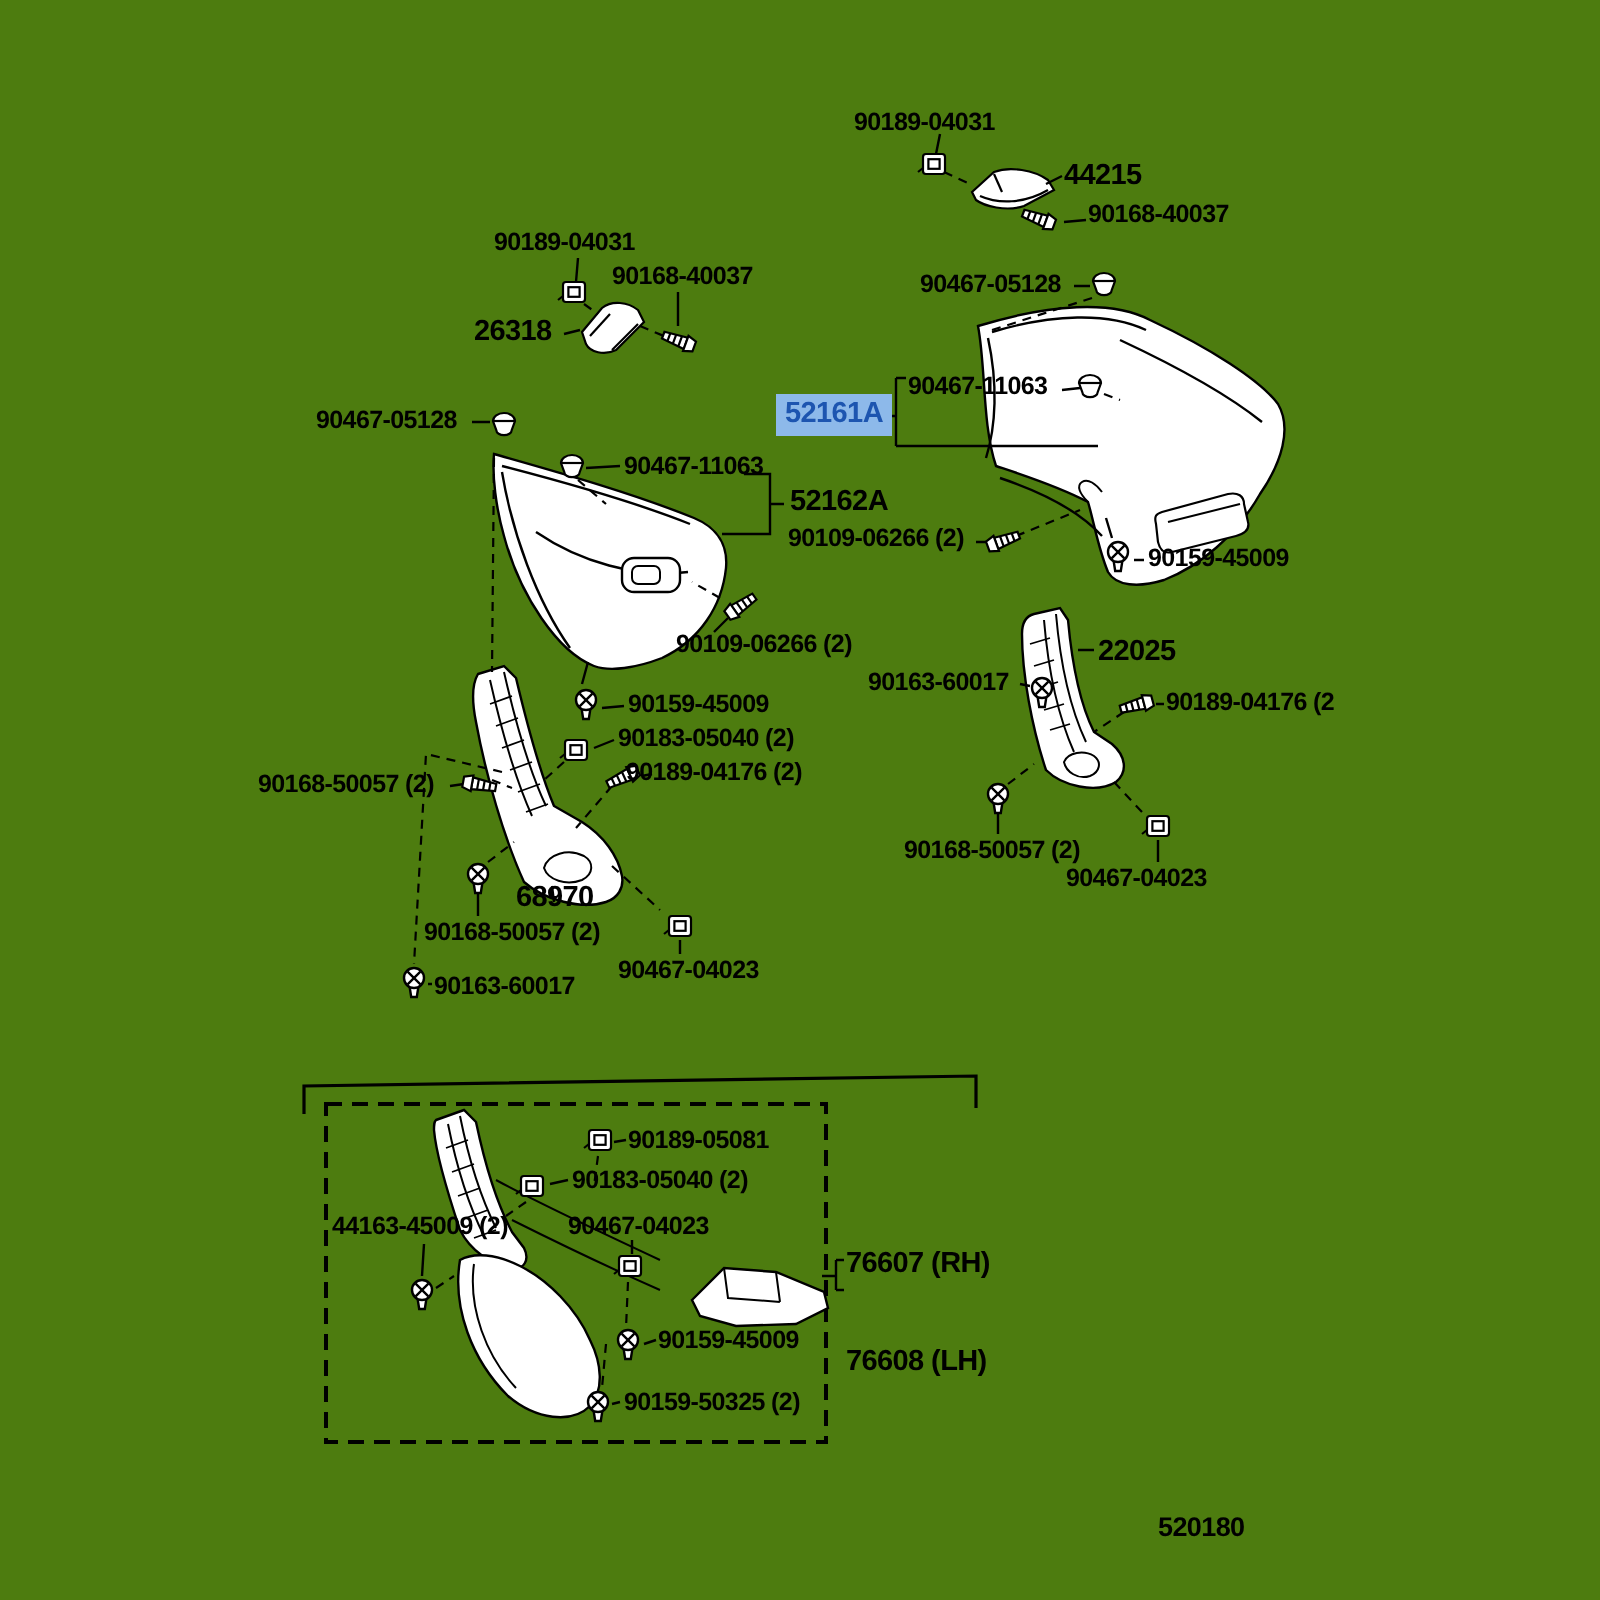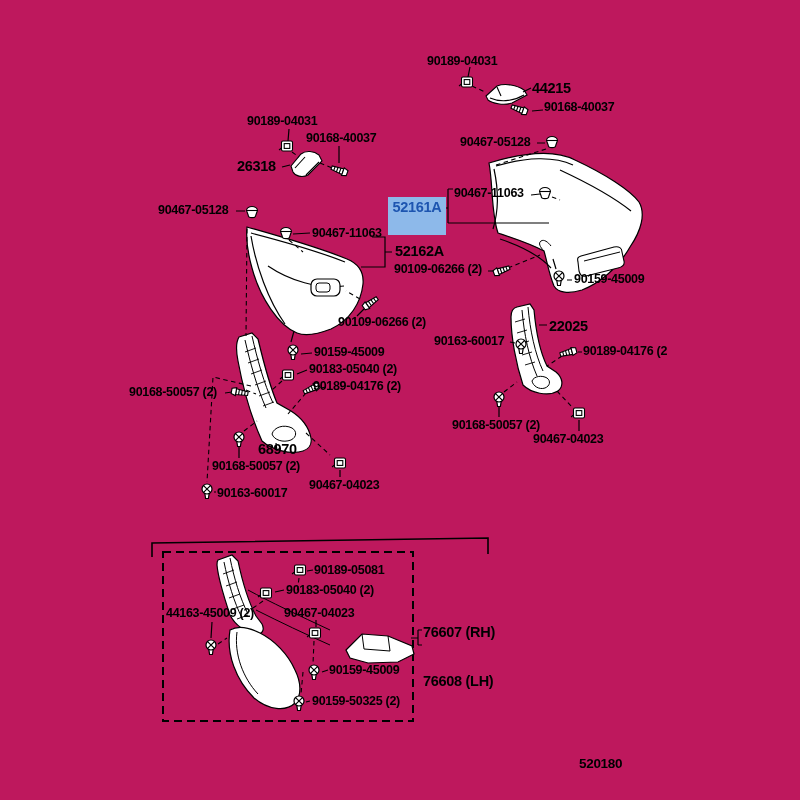--- a/index.html
+++ b/index.html
@@ -1,24 +1,24 @@
 <!DOCTYPE html>
 <html><head>
 <meta charset="utf-8">
 <style>
   html,body{margin:0;padding:0;background:#ffffff;}
-  .stage{position:relative;width:800px;height:800px;background:#be185d;overflow:hidden;
+  .stage{position:relative;width:800px;height:800px;background:#4d7c0f;overflow:hidden;
          font-family:"Liberation Sans",sans-serif;}
   .stage svg{position:absolute;left:0;top:0;}
   .co{position:absolute;font-weight:bold;color:#000;white-space:nowrap;
       font-family:"Liberation Sans",sans-serif;letter-spacing:-0.3px;}
   .s{font-size:12.5px;line-height:13px;}
   .m{font-size:13.5px;line-height:14px;}
   .l{font-size:14.5px;line-height:15px;}
-  .hl{width:58px;height:38px;text-align:center;line-height:21px;font-size:14.5px;}
+  .hl{width:58px;height:21px;text-align:center;line-height:21px;font-size:14.5px;}
 </style>
 </head>
 <body>
 
 <div class="stage">
 
 <svg width="800" height="800" viewBox="0 0 800 800">
   <defs>
     <g id="f-screw" stroke="#000" stroke-width="1.2" fill="none">
       <path d="M-2.2,4.4 L-1.4,9.5 L1.4,9.5 L2.2,4.4 Z" fill="#fff"></path>

